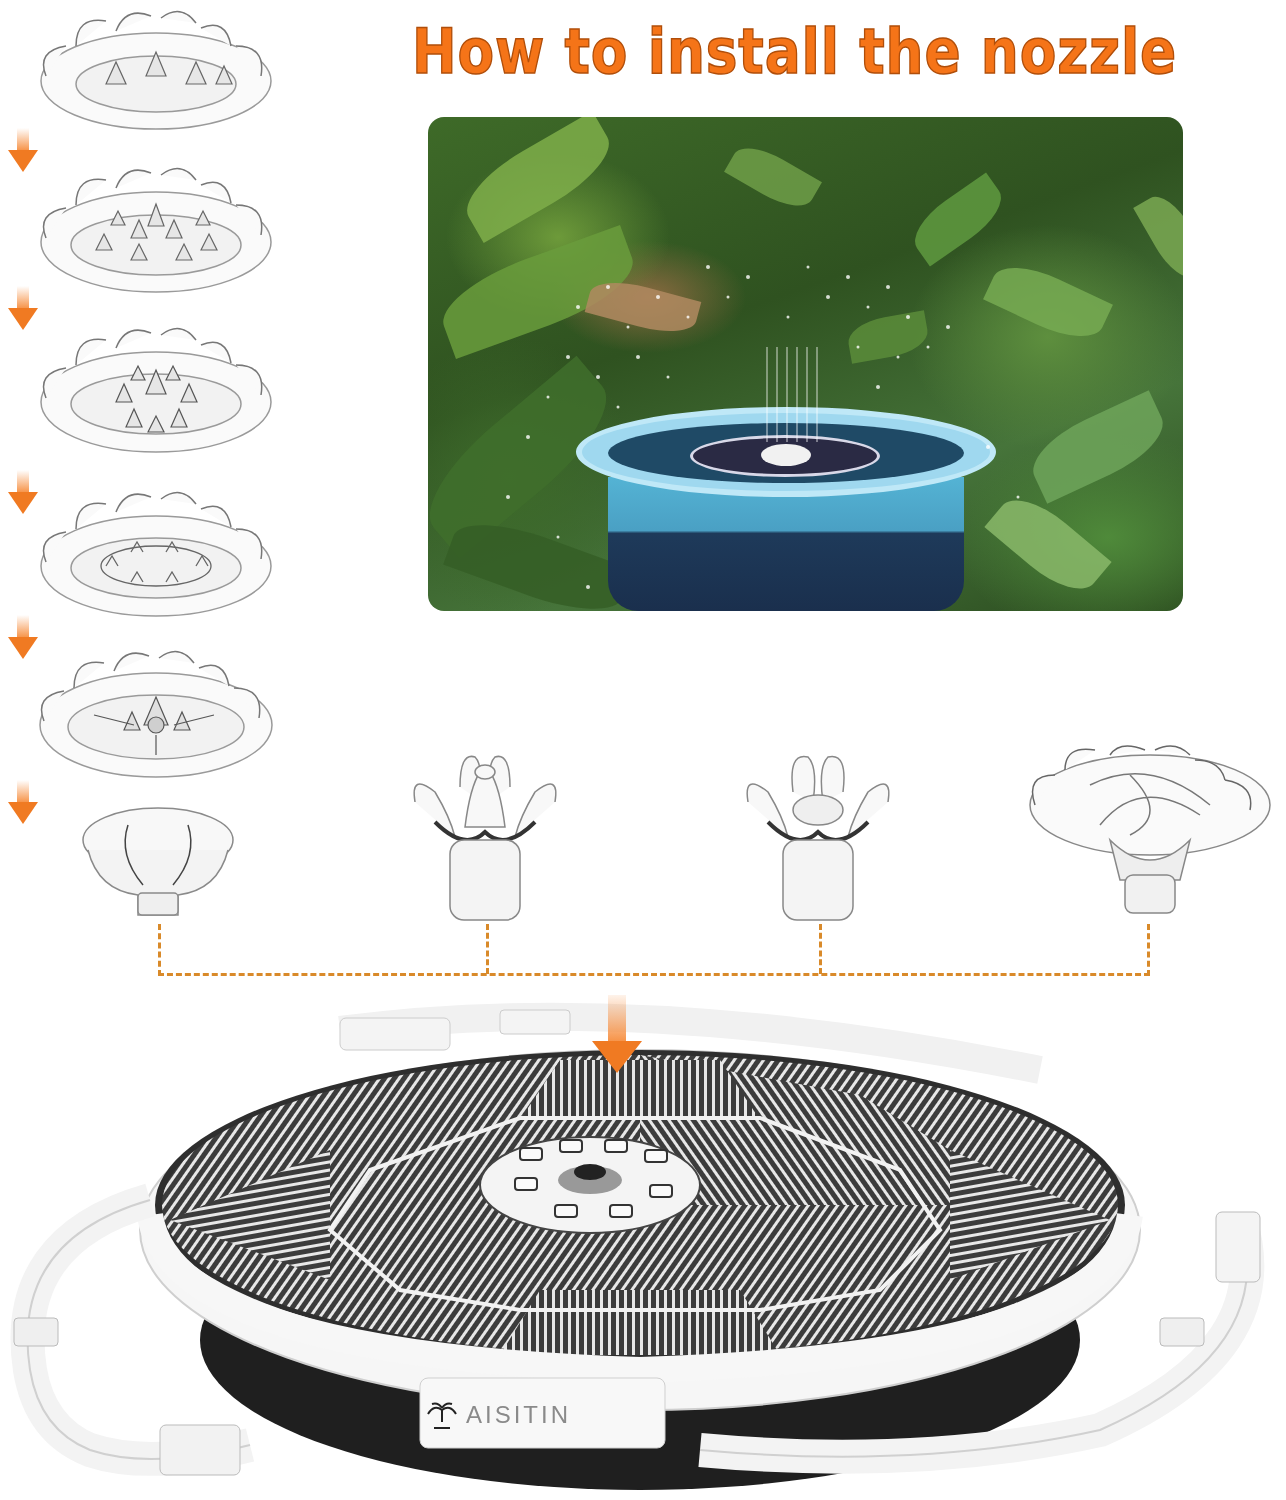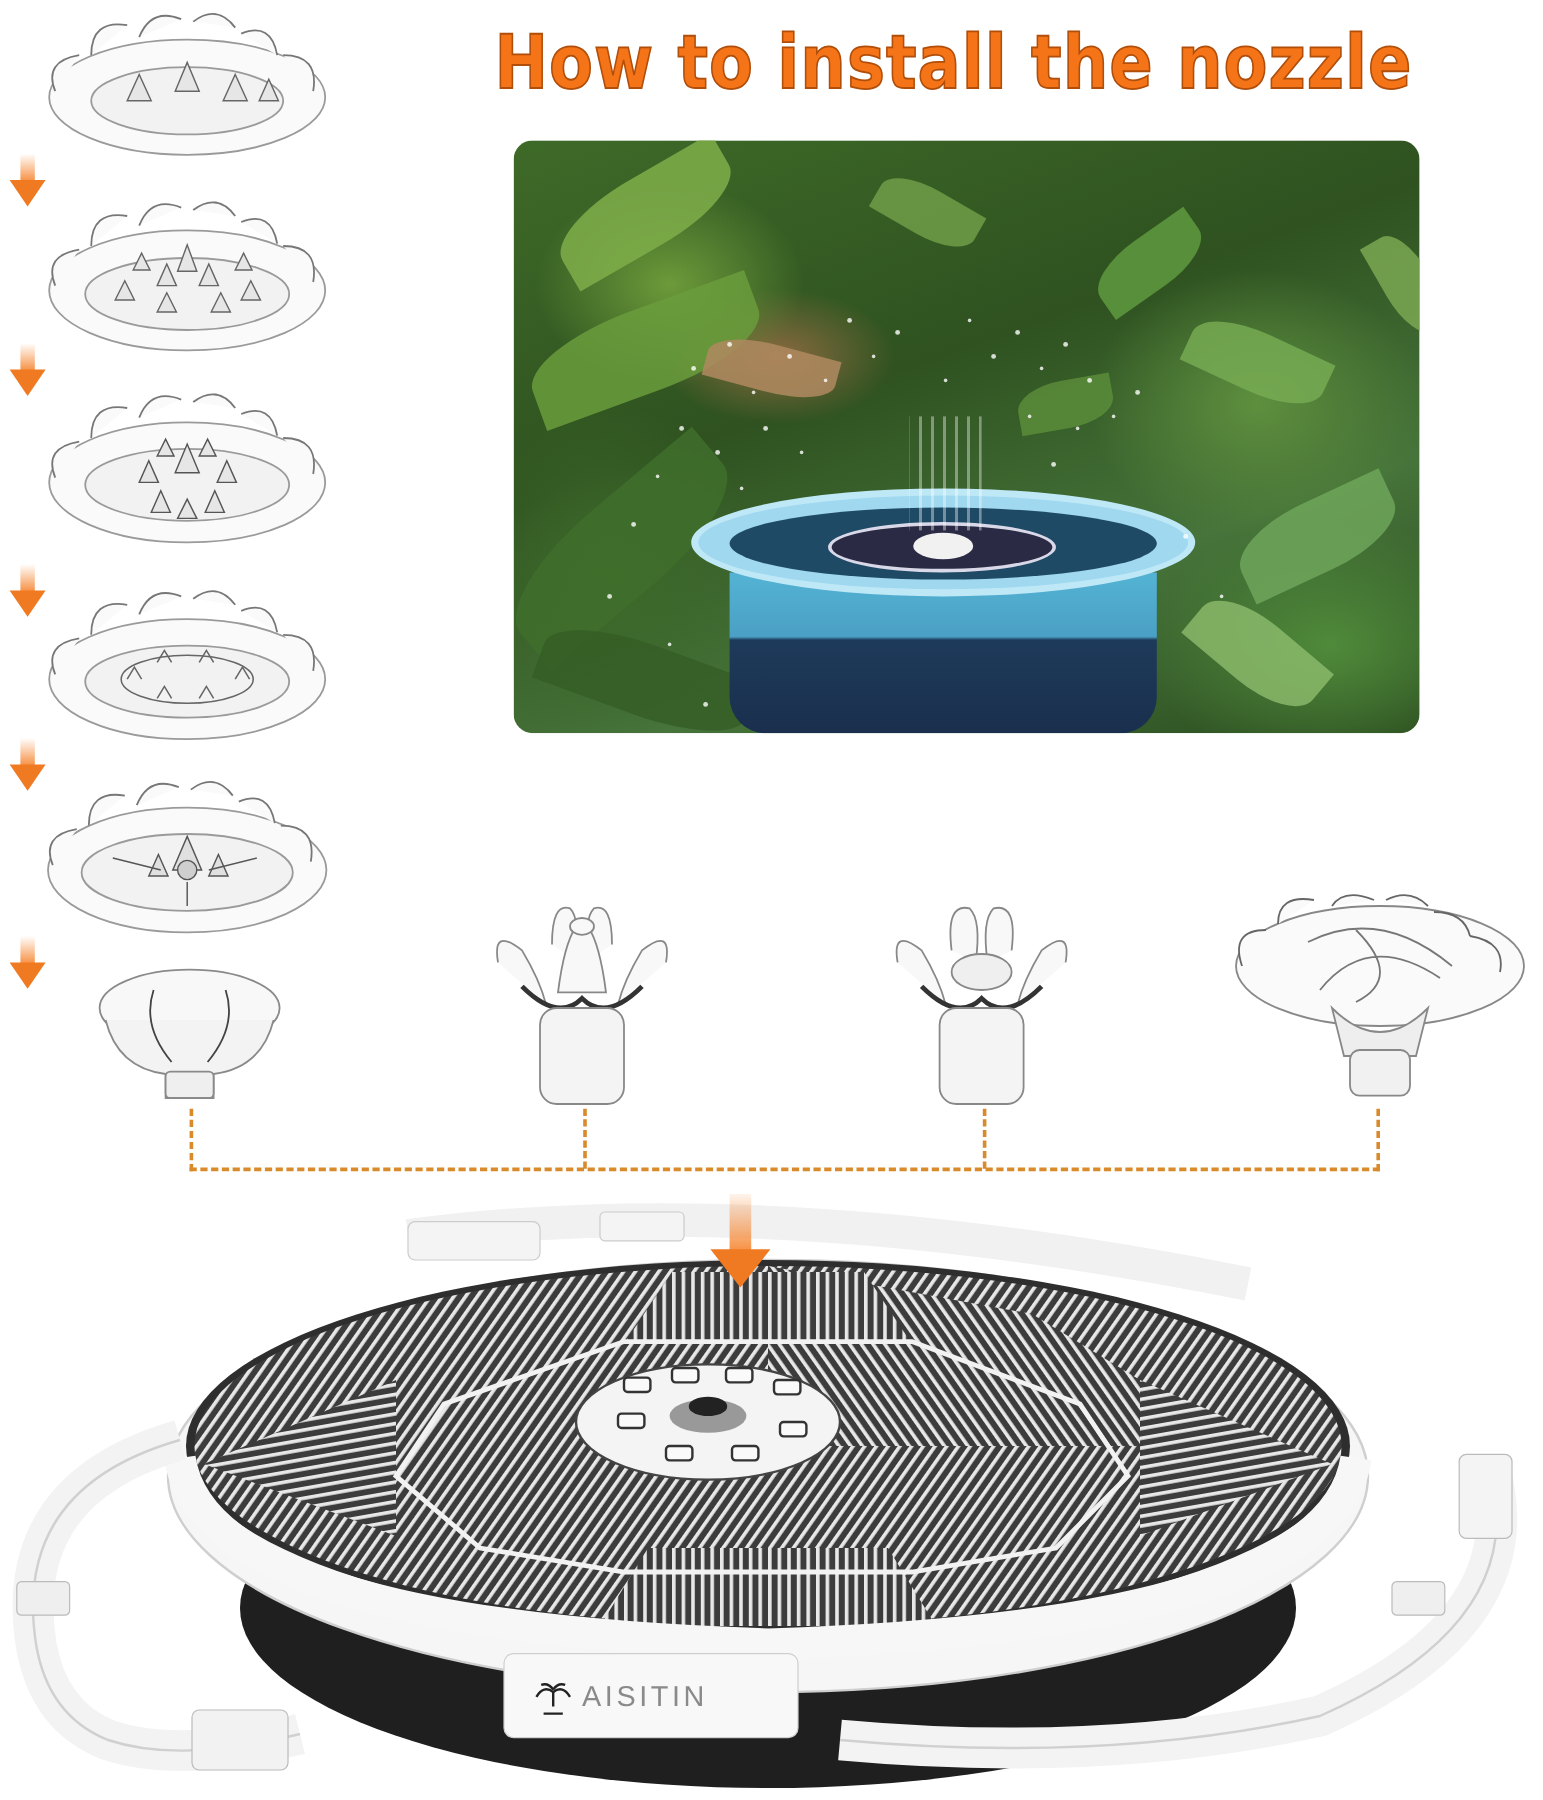--- a/index.html
+++ b/index.html
@@ -83,21 +83,21 @@
     }
     .big-arrow .head {
       position: absolute; left: 0; top: 46px; width: 0; height: 0;
       border-left: 25px solid transparent; border-right: 25px solid transparent;
       border-top: 32px solid #f07a22;
     }
 
     .fountain { position: absolute; left: 0; top: 1000px; width: 1286px; height: 500px; }
 
     .brand {
-      position: absolute; left: 443px; top: 1392px; width: 220px; height: 46px;
+      position: absolute; left: 424px; top: 1392px; width: 220px; height: 46px;
       display: flex; align-items: center; gap: 6px;
     }
     .brand-text {
       font-family: "Liberation Sans", sans-serif; font-size: 24px;
       letter-spacing: 3px; color: #8a8a8a; font-weight: normal;
     }
   </style>
 </head>
 <body>
 

